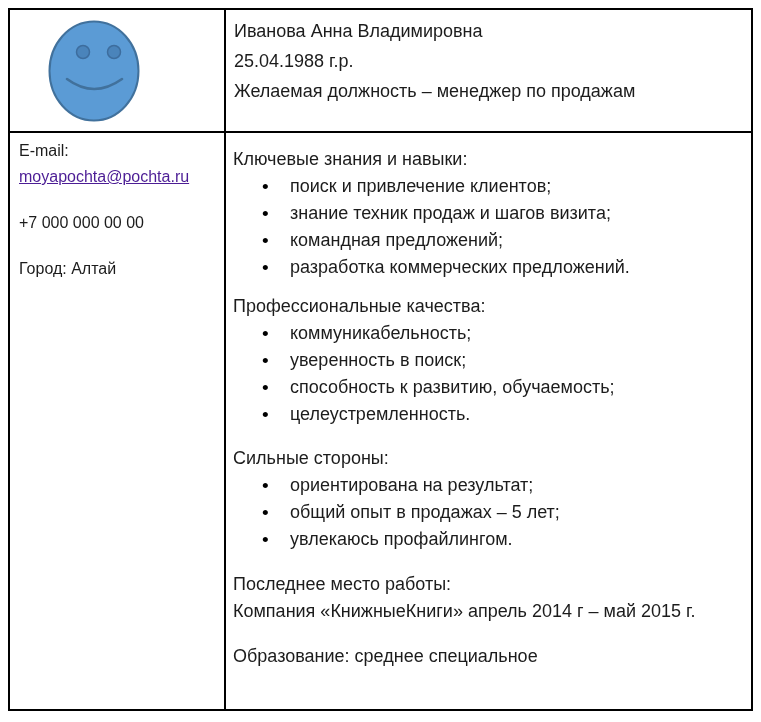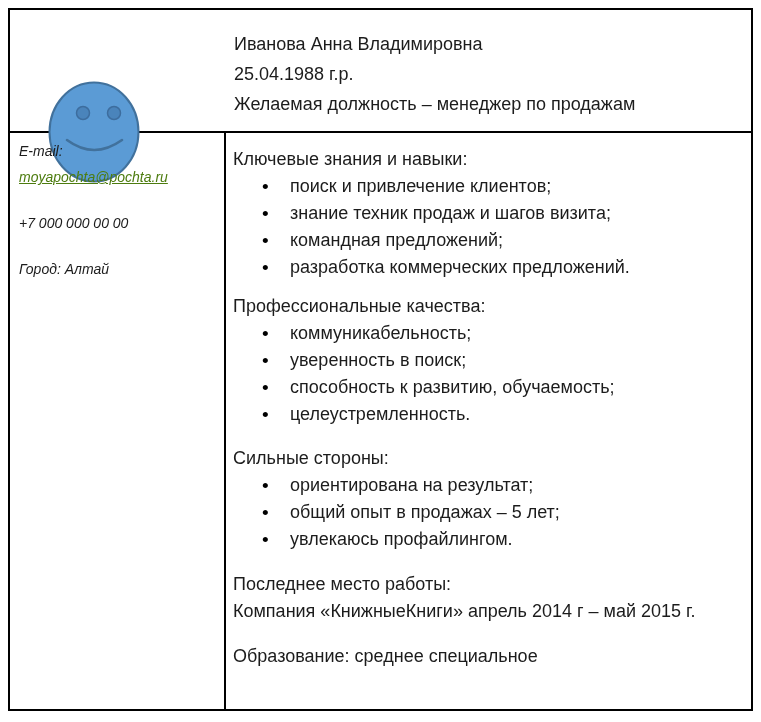--- a/index.html
+++ b/index.html
@@ -6,33 +6,33 @@
   html,body { width:761px; height:722px; background:#ffffff; overflow:hidden; }
   body { font-family:"Liberation Sans","DejaVu Sans",sans-serif; color:#1c1c1c; }
 
   .resume-table {
     position:absolute; left:8px; top:8px;
     width:745px; height:703px;
     border:2px solid #000;
     display:flex; flex-direction:column;
     background:#fff;
   }
-  .row-top { height:123px; border-bottom:2px solid #000; display:flex; flex:0 0 auto;align-items:center; }
+  .row-top { height:123px; border-bottom:2px solid #000; display:flex; flex:0 0 auto; }
   .row-main { flex:1 1 auto; display:flex; overflow:hidden; }
   .cell-left  { width:216px; flex:0 0 216px; border-right:2px solid #000; position:relative; }
   .cell-right { flex:1 1 auto; overflow:hidden; }
 
   
   .photo-cell { padding:0; }
   .avatar-svg { position:absolute; left:38px; top:10px; }
   .header-cell { padding:6px 10px 0 8px; font-size:18px; line-height:30px; }
 
   
-  .contacts { padding:5px 8px 16px 9px; font-size:14px; line-height:26px;font-style:italic; }
-  .contacts a { color:#4d7c0f; text-decoration:underline; }
+  .contacts { padding:5px 8px 16px 9px; font-size:16px; line-height:26px; }
+  .contacts a { color:#4c1d95; text-decoration:underline; }
   .gap20 { height:20px; }
 
   
   .details { padding:13px 10px 0 7px; font-size:18px; line-height:27px; }
   .details ul { list-style:none; }
   .details li { position:relative; padding-left:57px; }
   .details li::before {
     content:"\2022";
     position:absolute; left:29px; top:0;
     font-size:19px; color:#000;

